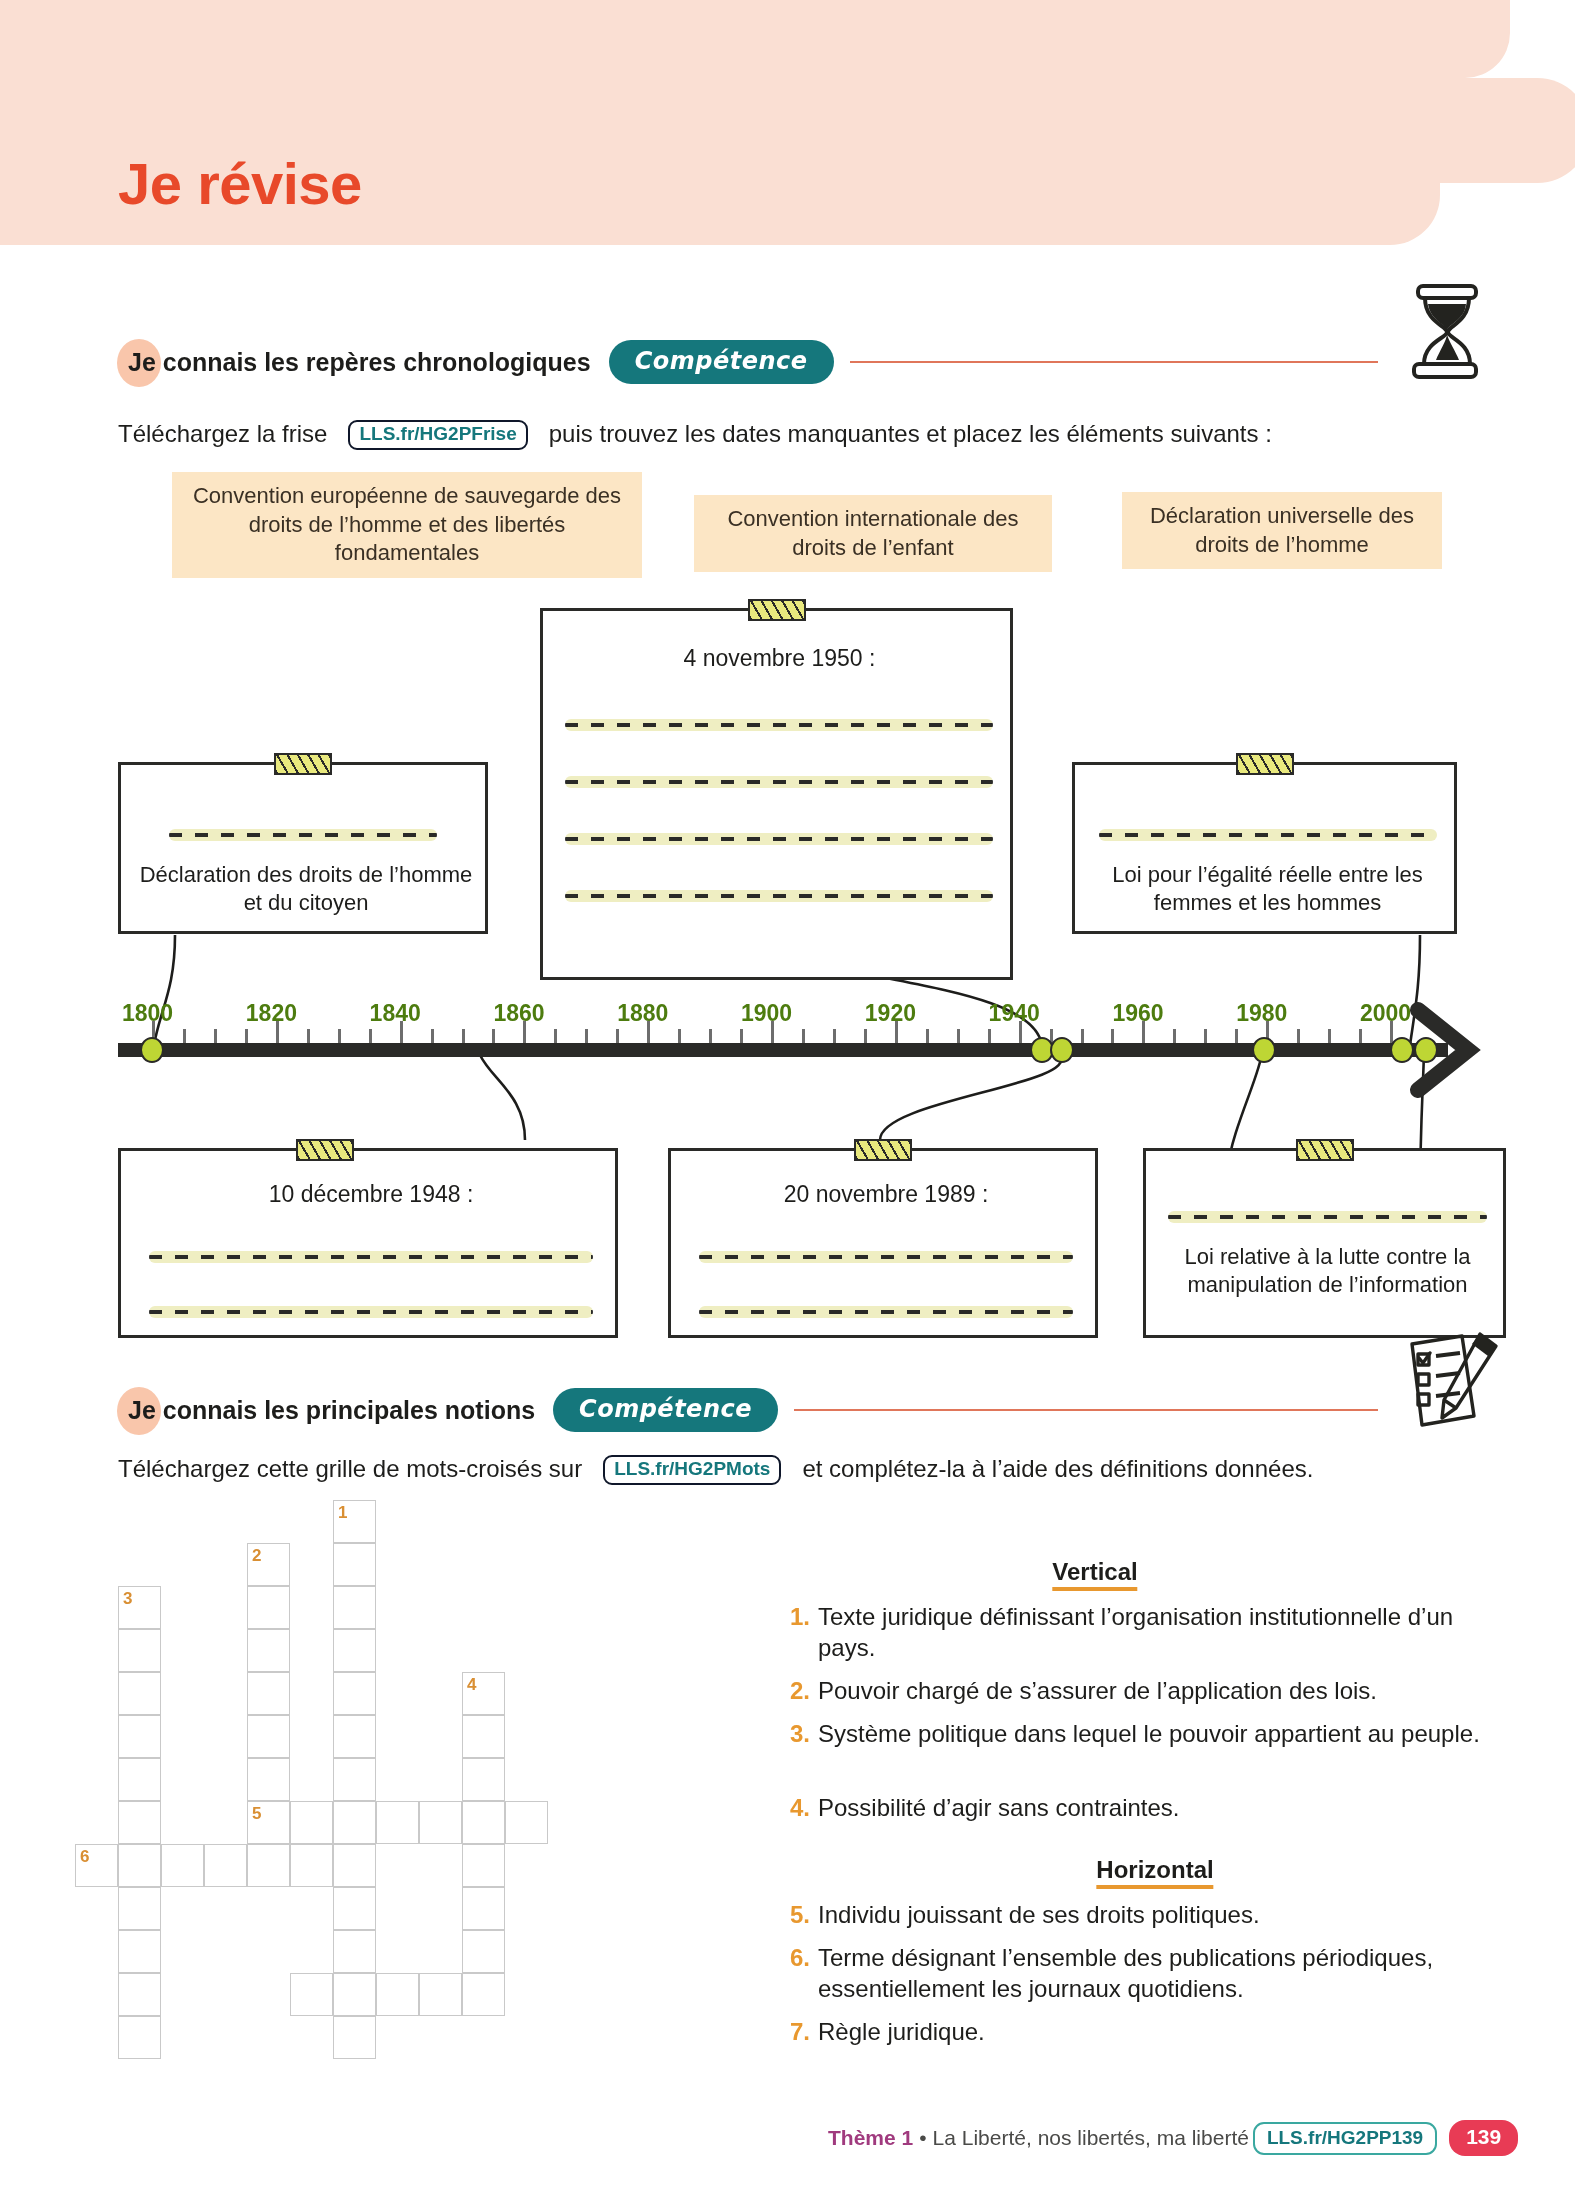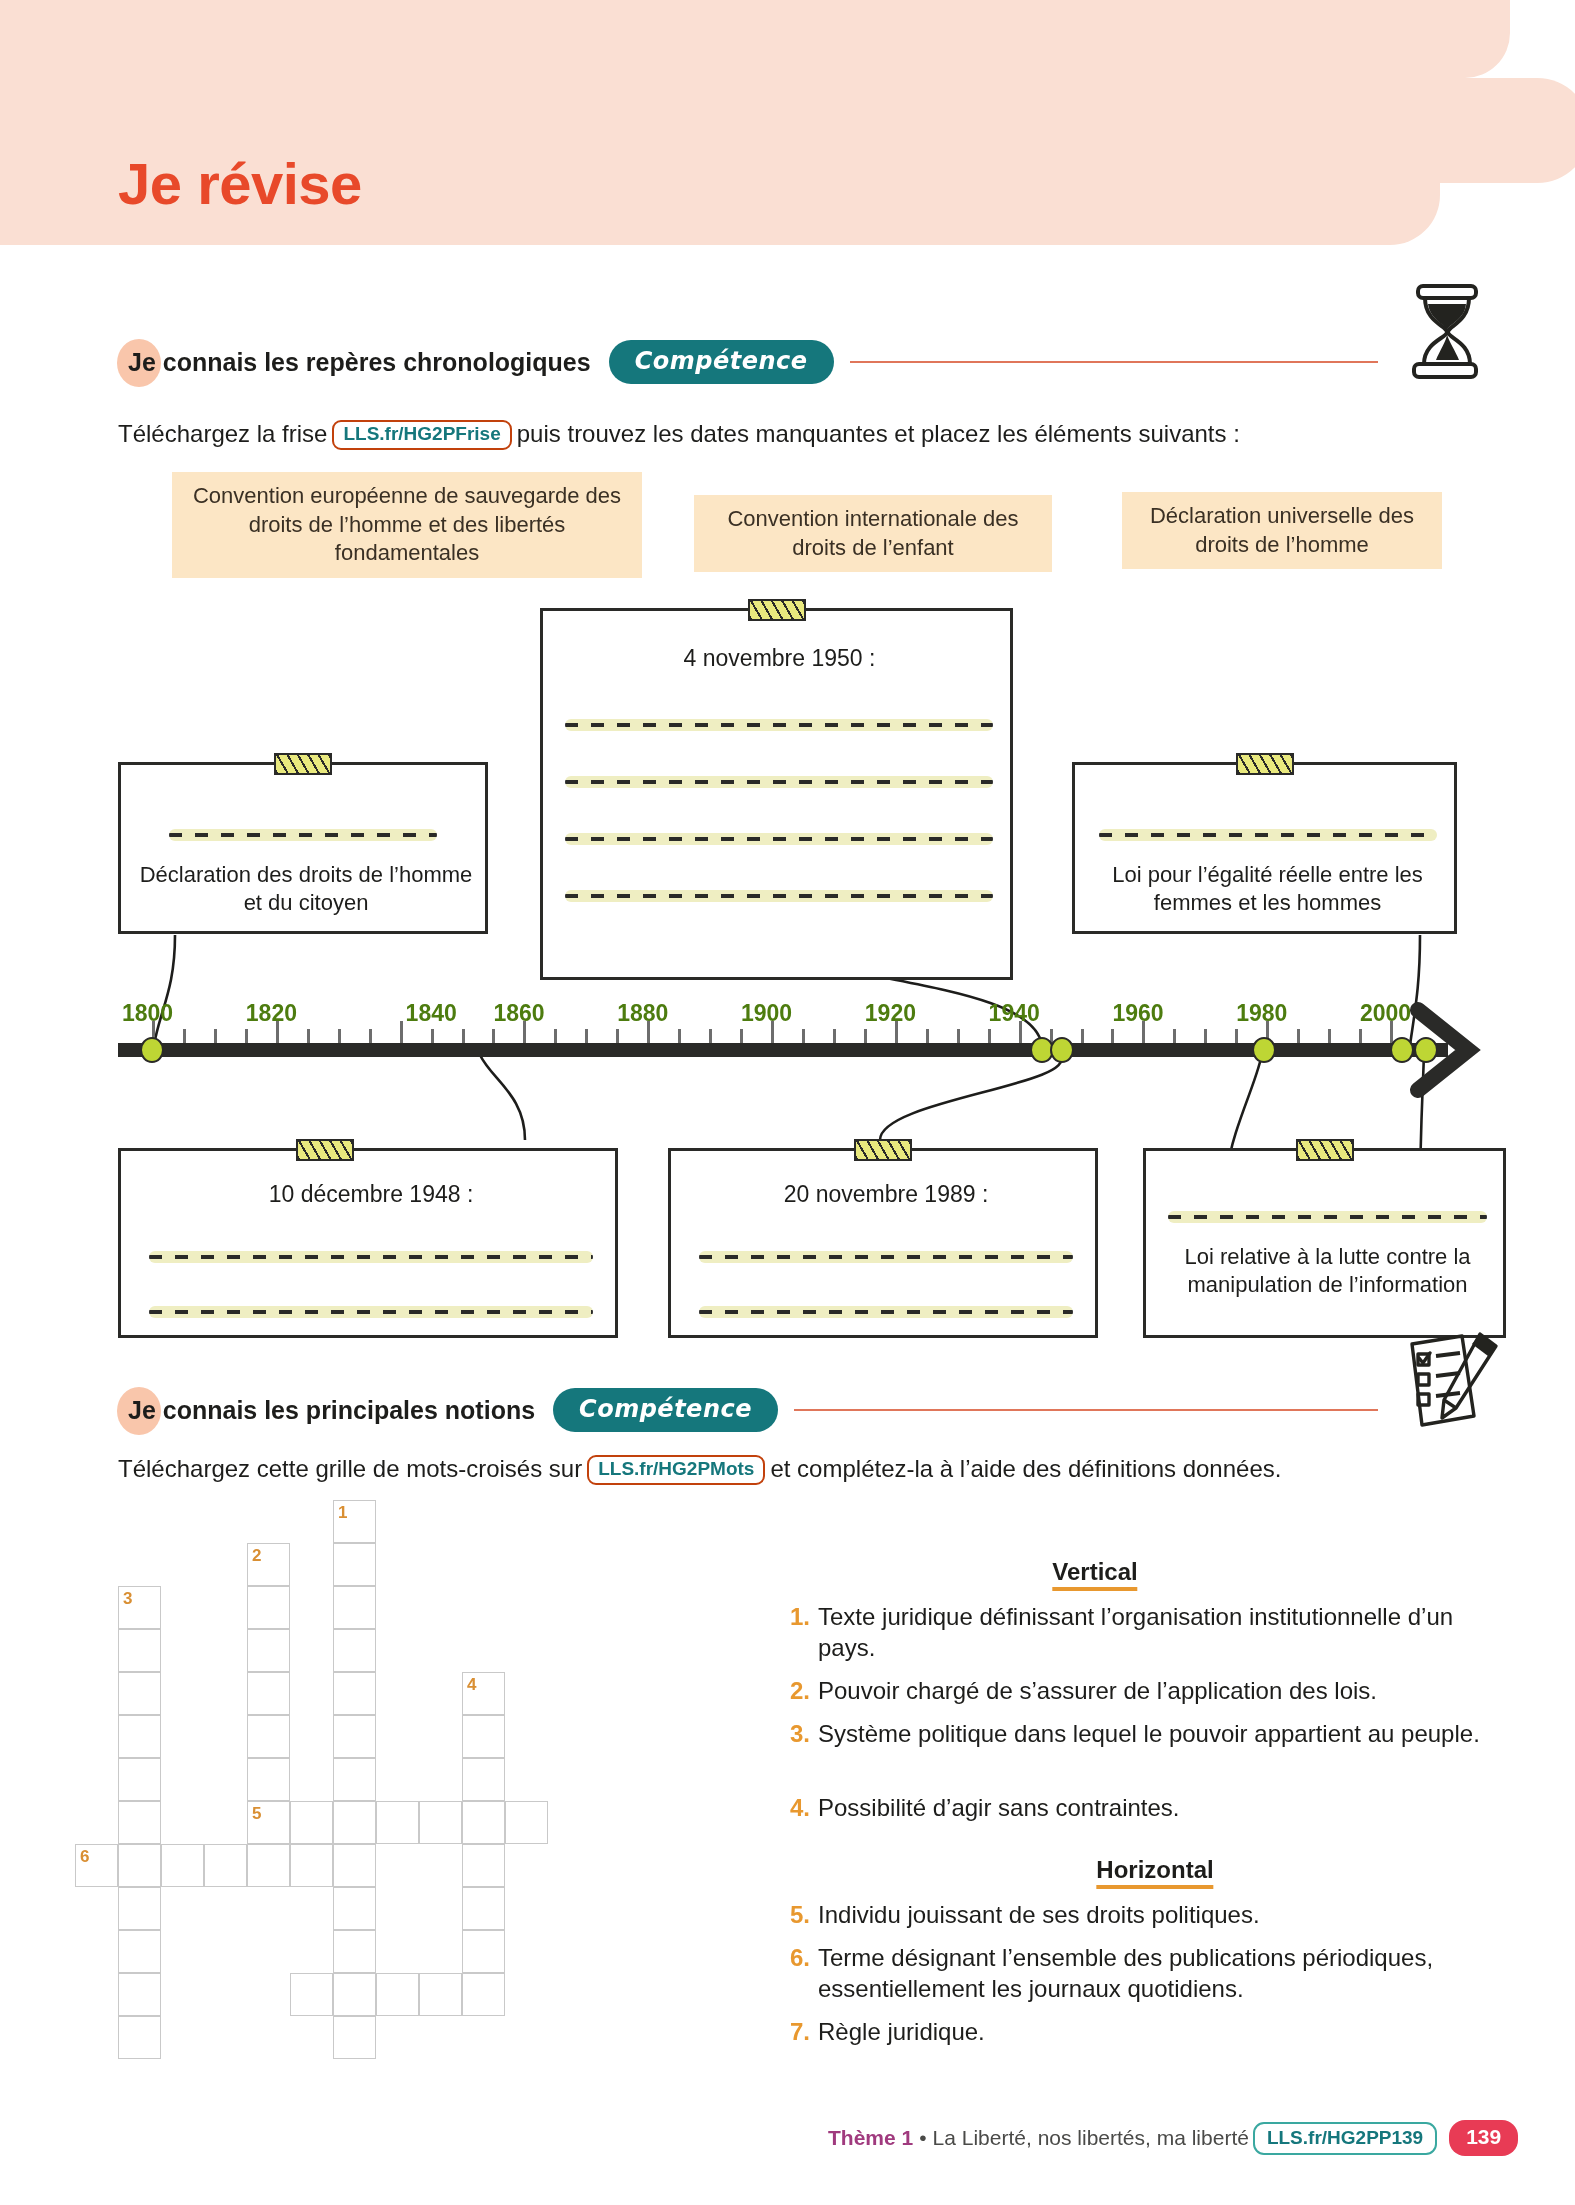--- a/index.html
+++ b/index.html
@@ -27,23 +27,23 @@
                     background:#f9c6ab; border-radius:50%; z-index:0; }
   .je-pill > span { position:relative; z-index:1; }
   .sec-title  { font-size:25px; font-weight:700; color:#1d1d1b; white-space:nowrap; }
   .comp-badge { margin-left:18px; background:#15777c; color:#fff; border-radius:22px;
                 padding:7px 26px 9px; font-size:24px; font-style:italic; font-weight:700;
                 font-family:"DejaVu Sans", sans-serif; letter-spacing:0.5px; white-space:nowrap; }
   .sec-rule   { height:2px; background:#e0765a; flex:1; margin-left:16px; min-width:40px; }
 
   
   .para { position:absolute; font-size:24px; color:#1d1d1b; white-space:nowrap; }
-  .lls  { display:inline-block; border:2px solid #c2410c; border-radius:9px;
+  .lls  { display:inline-block; border:2px solid #0f172a; border-radius:9px;
           padding:1px 9px 3px; font-size:19px; font-weight:700; color:#15777c;
-          vertical-align:2px; margin:0 5px; white-space:nowrap; }
+          vertical-align:2px; margin:0 21px; white-space:nowrap; }
 
   
   .drag-label { position:absolute; background:#fce6c5; color:#3a3024; font-size:22px;
                 line-height:1.3; text-align:center; padding:10px 14px; }
 
   
   .tbox { position:absolute; border:3px solid #2a2a28; background:#fff; }
   .tbox-title { text-align:center; font-size:23px; color:#1d1d1b; }
   .tbox-text  { text-align:center; font-size:22px; color:#1d1d1b; line-height:1.26; }
   .tape { position:absolute; top:-12px; left:50%; transform:translateX(-50%);
@@ -195,21 +195,21 @@
       <div class="tick" style="left: 1204.3px; top: 1029px; height: 14px;"></div>
       <div class="tick" style="left: 1266.2px; top: 1021px; height: 22px;"></div>
       <div class="tick" style="left: 1297.15px; top: 1029px; height: 14px;"></div>
       <div class="tick" style="left: 1359.05px; top: 1029px; height: 14px;"></div>
       <div class="tick" style="left: 1328.1px; top: 1029px; height: 14px;"></div>
       <div class="tick" style="left: 1390px; top: 1021px; height: 22px;"></div>
     </div>
   <div id="years">
       <div class="yr" style="left: 122px; top: 1000px;">1800</div>
       <div class="yr" style="left: 245.8px; top: 1000px;">1820</div>
-      <div class="yr" style="left: 369.6px; top: 1000px; margin-left: 36px;">1840</div>
+      <div class="yr" style="left: 369.6px; top: 1000px;">1840</div>
       <div class="yr" style="left: 493.4px; top: 1000px;">1860</div>
       <div class="yr" style="left: 617.2px; top: 1000px;">1880</div>
       <div class="yr" style="left: 741px; top: 1000px;">1900</div>
       <div class="yr" style="left: 864.8px; top: 1000px;">1920</div>
       <div class="yr" style="left: 988.6px; top: 1000px;">1940</div>
       <div class="yr" style="left: 1112.4px; top: 1000px;">1960</div>
       <div class="yr" style="left: 1236.2px; top: 1000px;">1980</div>
       <div class="yr" style="left: 1360px; top: 1000px;">2000</div>
     </div>
 

